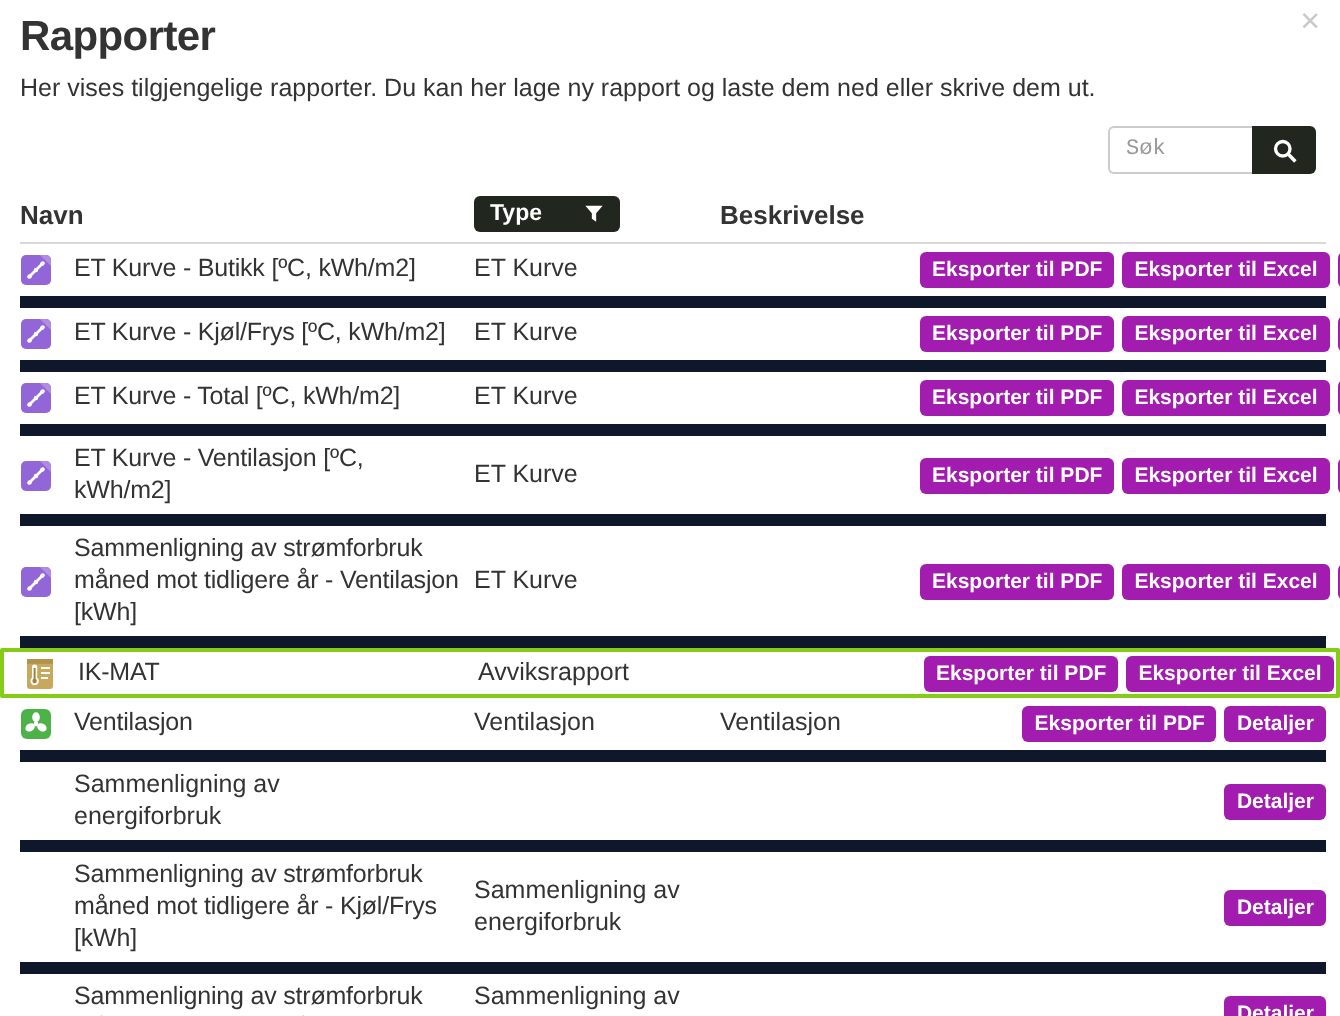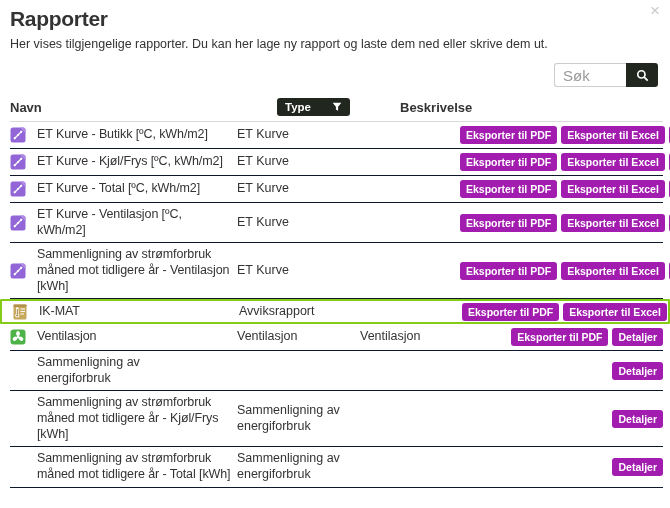--- a/index.html
+++ b/index.html
@@ -3,30 +3,30 @@
 <meta charset="utf-8">
 <style>
   * { box-sizing: border-box; }
   body { margin:0; background:#fff; font-family:"Liberation Sans", sans-serif; color:#333; }
   .modal { width:670px; height:508px; display:flex; flex-direction:column; background:#fff; position:relative; padding-bottom:7px; overflow:hidden; }
   .close-x { position:absolute; top:2px; right:10px; color:#c9c9c9; font-size:17px; line-height:1; cursor:pointer; }
   .modal-header { padding:7px 12px 0 10px; }
   .title { font-size:21px; font-weight:bold; margin:0; letter-spacing:-0.3px; color:#333; }
   .desc { font-size:12.5px; margin:6px 0 0; }
   .search-row { display:flex; justify-content:flex-end; align-items:center; padding:12px 12px 9px; }
-  .search-input { width:72px; height:24px; border:1px solid #ccc; border-right:none; border-radius:3px 0 0 3px; padding:0 8px; font-size:15px; font-family:Liberation Sans, sans-serif; color:#6d28d9; outline:none; }
+  .search-input { width:72px; height:24px; border:1px solid #ccc; border-right:none; border-radius:3px 0 0 3px; padding:0 8px; font-size:11px; font-family:Liberation Mono, monospace; color:#6d28d9; outline:none; }
   .search-input::placeholder { color:#999; }
   .search-btn { width:32px; height:24px; background:#21261e; border:none; border-radius:0 3px 3px 0; display:flex; align-items:center; justify-content:center; cursor:pointer; padding:0; }
   .table { padding:0 7px 0 10px; font-size:12.5px; }
   .thead { display:flex; align-items:center; border-bottom:1px solid #d9d9d9; padding:2px 0 5px; font-weight:bold; font-size:13px; }
-  .th-name { width:267px; cursor:pointer; }
+  .th-name { width:227px; cursor:pointer; }
   .th-type { width:123px; }
   .type-badge { display:inline-flex; align-items:center; gap:21px; background:#21261e; color:#fff; font-size:11.5px; font-weight:bold; padding:3px 8px; border-radius:3px; cursor:pointer; }
   .th-desc { flex:1; cursor:pointer; }
-  .row { display:flex; align-items:center; border-bottom:1px solid #0f172a; padding:4px 0; min-height:25px; }
+  .row { display:flex; align-items:center; border-bottom:6px solid #0f172a; padding:4px 0; min-height:25px; }
   .row.highlight { border:2px solid #84cc16; margin:0 -7px 0 -10px; padding:1px 7px 1px 10px; border-radius:1px; }
   .cell-icon { width:27px; display:flex; align-items:center; flex-shrink:0; }
   .cell-name { width:200px; padding-right:6px; line-height:1.25; letter-spacing:-0.1px; flex-shrink:0; }
   .cell-type { width:123px; line-height:1.25; padding-right:4px; flex-shrink:0; }
   .cell-desc { width:100px; line-height:1.25; flex-shrink:0; }
   .cell-actions { flex:1; display:flex; justify-content:flex-end; align-items:center; gap:4px; }
   .btn { background:#a21caf; color:#fff; border:none; border-radius:3px; font-family:inherit; font-size:10.5px; font-weight:bold; padding:3px 6px; cursor:pointer; white-space:nowrap; }
   .hidden-defs { position:absolute; width:0; height:0; overflow:hidden; }
 </style>
 </head>

